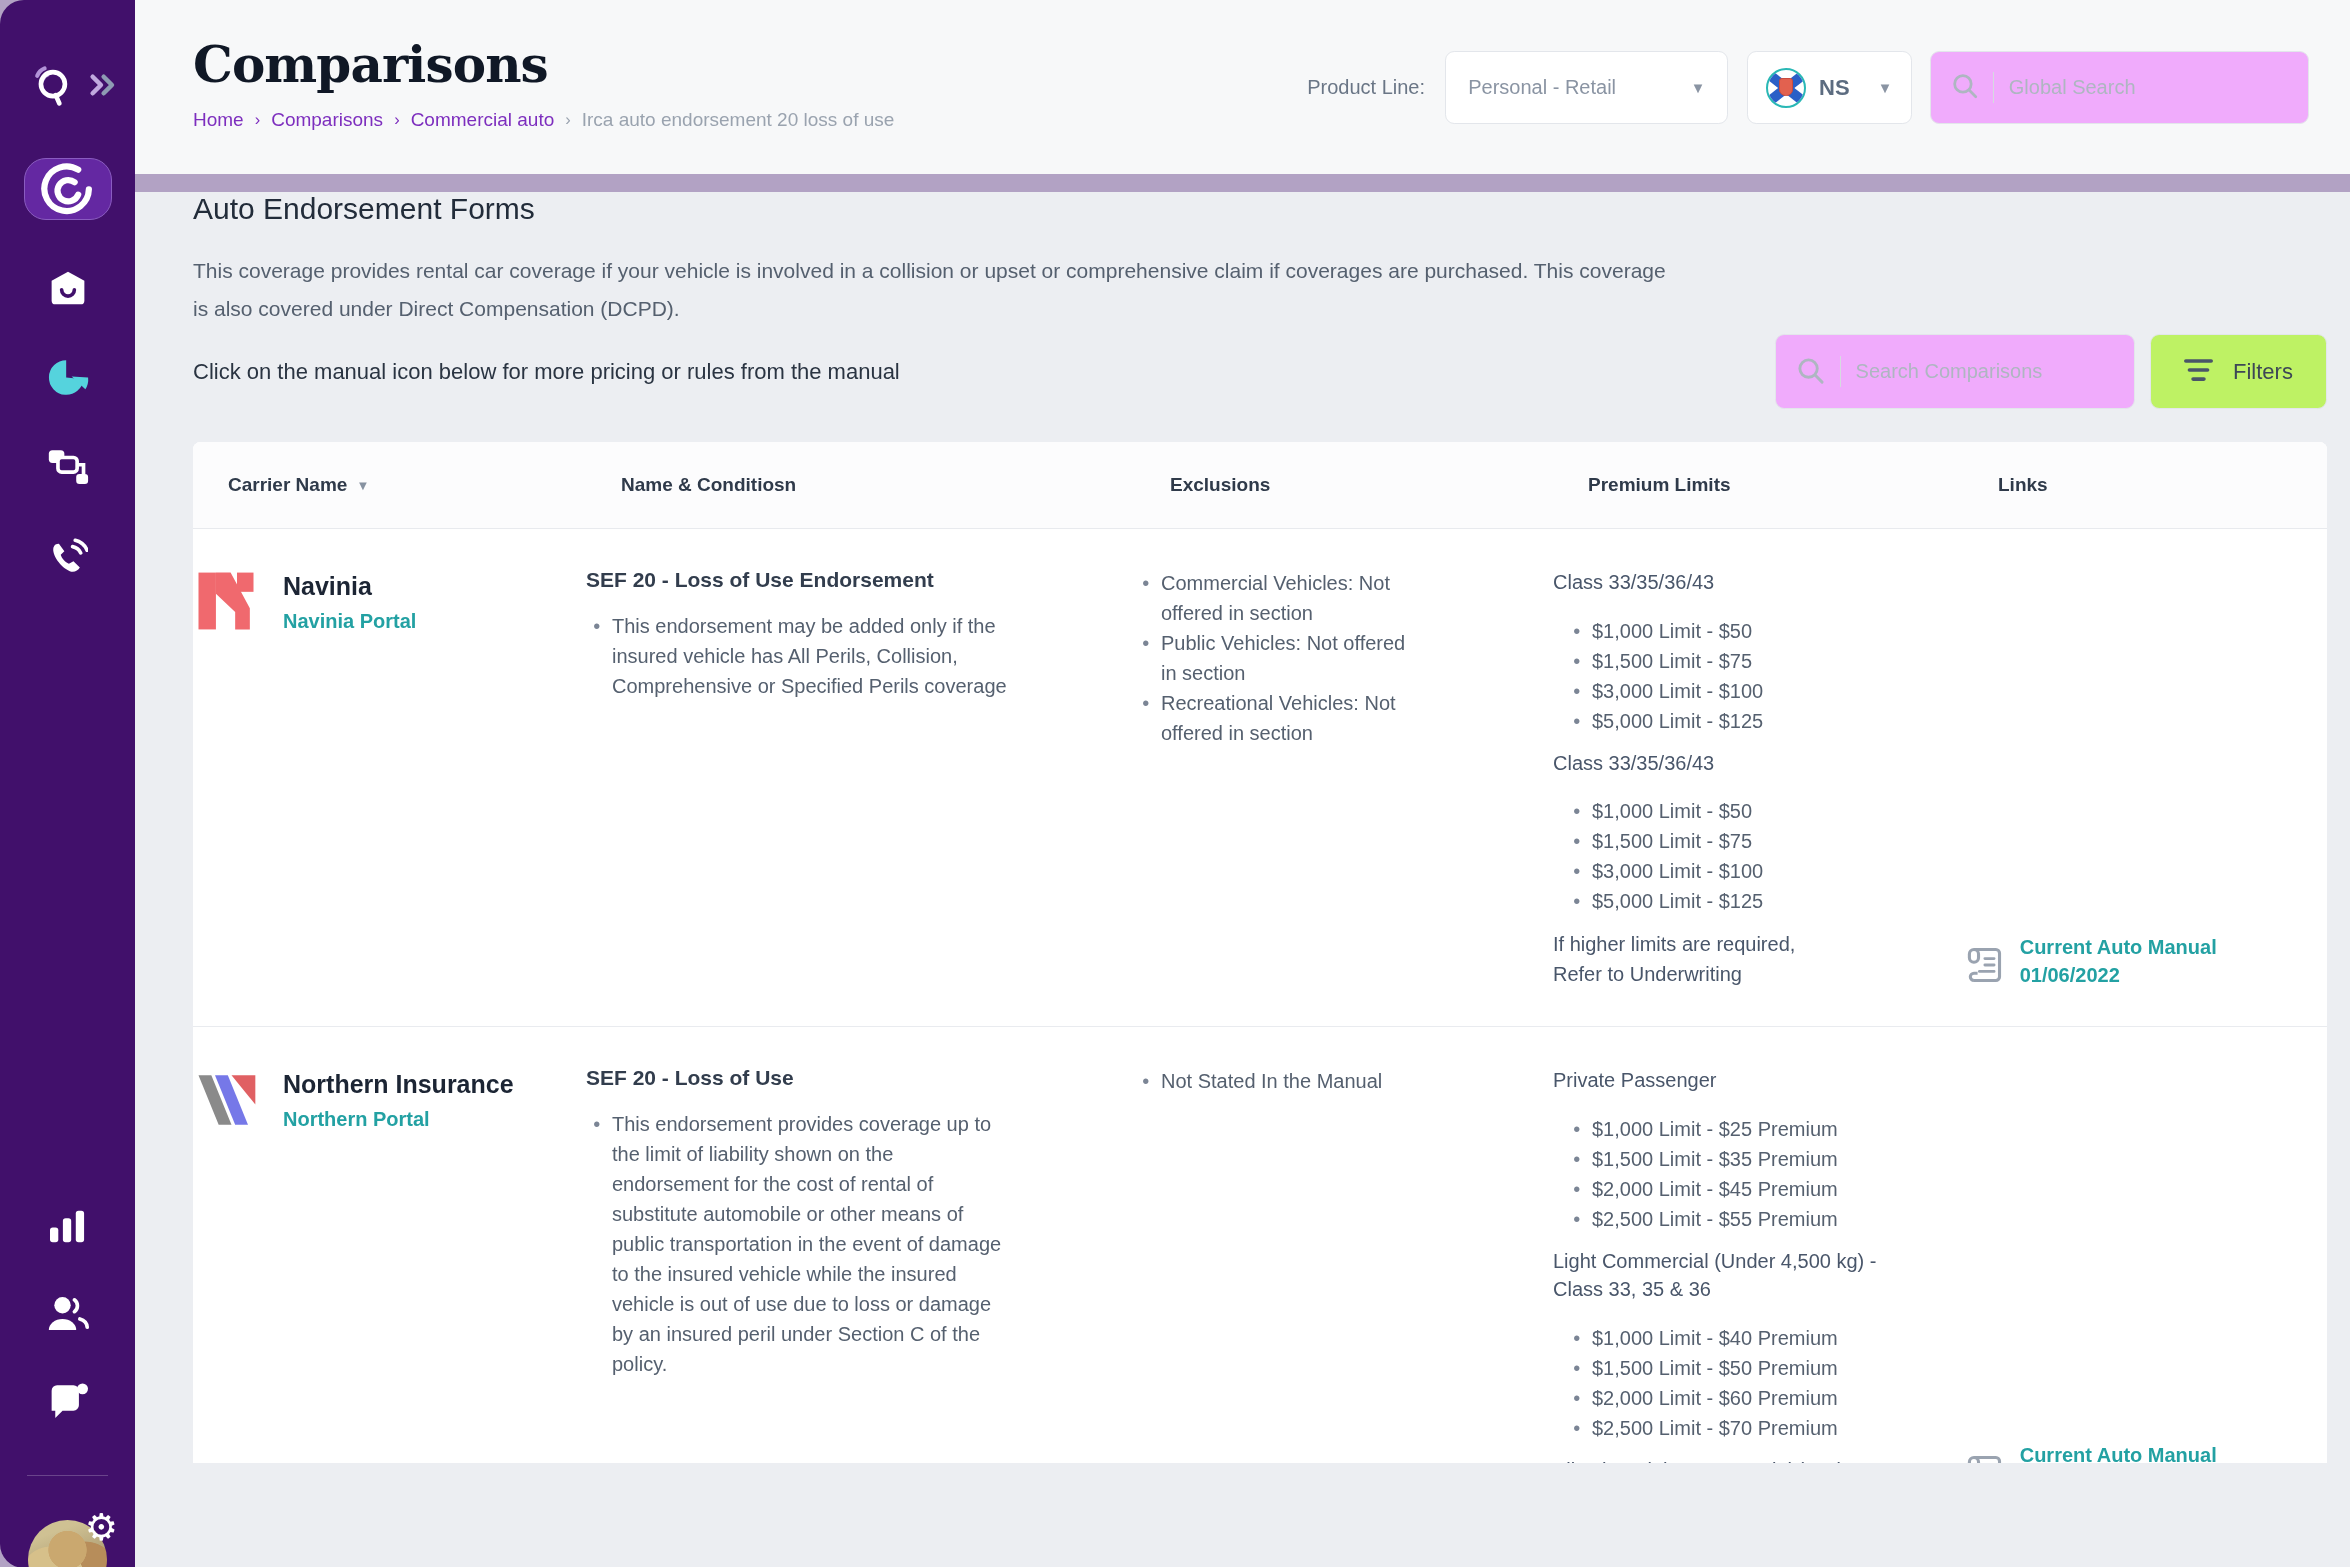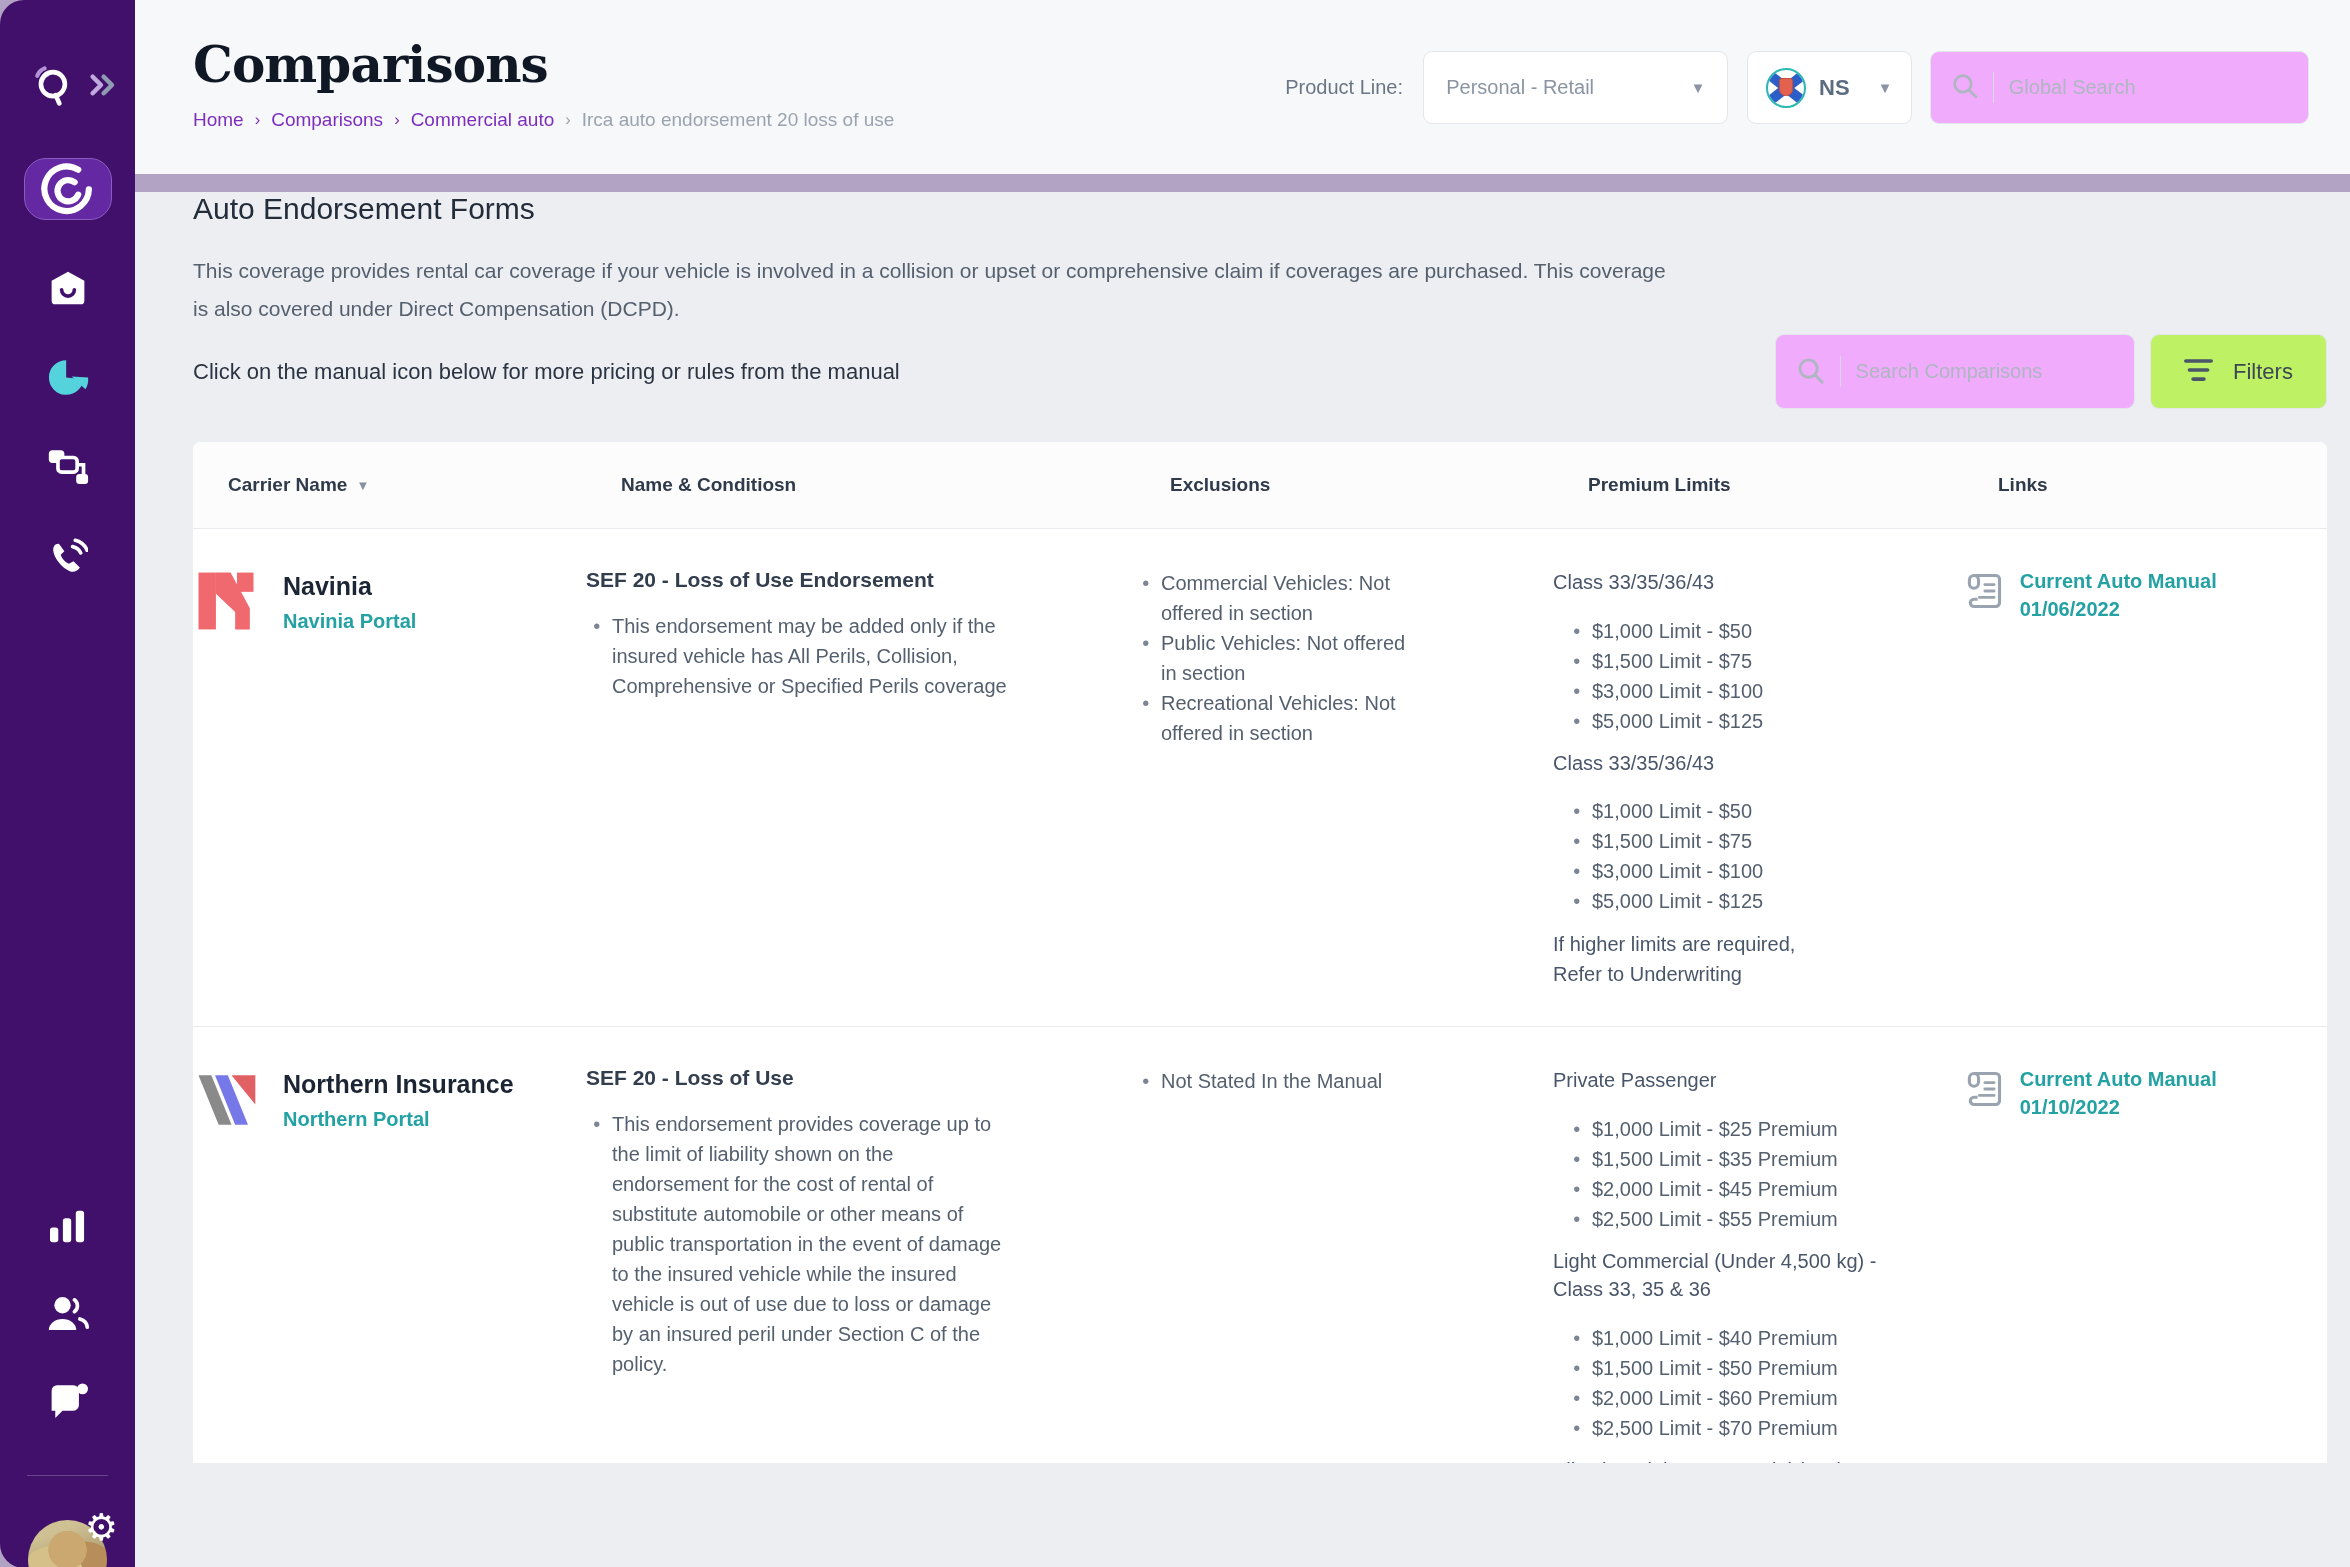--- a/index.html
+++ b/index.html
@@ -58,21 +58,21 @@
   .breadcrumb { margin-top: 14.7px; font-size: 19px; display: flex; gap: 11px; align-items: center; }
   .crumb-link { color: #7d2ebe; text-decoration: none; cursor: pointer; }
   .crumb-sep { color: #7d2ebe; font-size: 16.5px; }
   .crumb-current { color: #9aa3af; }
   .top-controls { display: flex; align-items: center; gap: 18.4px; margin-top: 51px; }
   .pl-label { color: #6a7686; font-size: 20px; margin-right: 1.8px; }
   .select-box {
     height: 73px; background: #fff; border: 0.9px solid #e3e6eb; border-radius: 9.2px;
     display: flex; align-items: center; cursor: pointer;
   }
-  .pl-select { width: 305px; padding: 0 22px; justify-content: space-between; }
+  .pl-select { width: 283px; padding: 0 22px; justify-content: space-between; }
   .pl-value { color: #8a94a3; font-size: 20px; }
   .caret { color: #8a94a3; font-size: 14.7px; }
   .region-select { width: 165px; padding: 0 18.4px; gap: 13px; }
   .flag-ns {
     width: 40px; height: 40px; border-radius: 50%; border: 2.8px solid #2ab8b5;
     background: #ffffff; position: relative; overflow: hidden; flex: none;
   }
   .flag-ns .sal1, .flag-ns .sal2 {
     position: absolute; left: -7.3px; right: -7.3px; top: 13px; height: 10px; background: #2b5fc7;
   }
@@ -127,21 +127,21 @@
   .cond-title { font-size: 21px; font-weight: bold; color: #323d4d; }
   ul.blist { list-style: none; margin-top: 18.4px; max-width: 422px; }
   ul.blist li { position: relative; padding-left: 26px; font-size: 20px; line-height: 30px; color: #55606f; }
   ul.blist li::before { content: "•"; position: absolute; left: 7.3px; color: #7b8595; }
   ul.blist.first { margin-top: 0; }
   .excl ul.blist { max-width: 275px; margin-top: 0; }
   .psec-heading { font-size: 20px; color: #49566a; line-height: 28.5px; max-width: 340px; }
   .psec ul.blist { margin-top: 19px; margin-left: 13px; max-width: 327px; }
   .psec { margin-bottom: 13px; }
   .premium-note { font-size: 20px; color: #49566a; line-height: 30px; margin-top: 13px; }
-  .links-cell { display: flex; gap: 14.7px; align-items: flex-start; }
+  .links-cell { display: flex; gap: 14.7px; align-items: flex-end; }
   .manual-icon { flex: none; cursor: pointer; margin-top: 1.8px; }
   .manual-link { font-size: 20px; font-weight: bold; color: #23a1a3; line-height: 27.5px; text-decoration: none; cursor: pointer; max-width: 202px; display: inline-block; }
 </style>
 </head>
 <body>
 
 <aside class="sidebar">
   <div class="logo-row">
     <span>
       <svg width="48" height="48" viewBox="0 0 52 52" fill="none">

